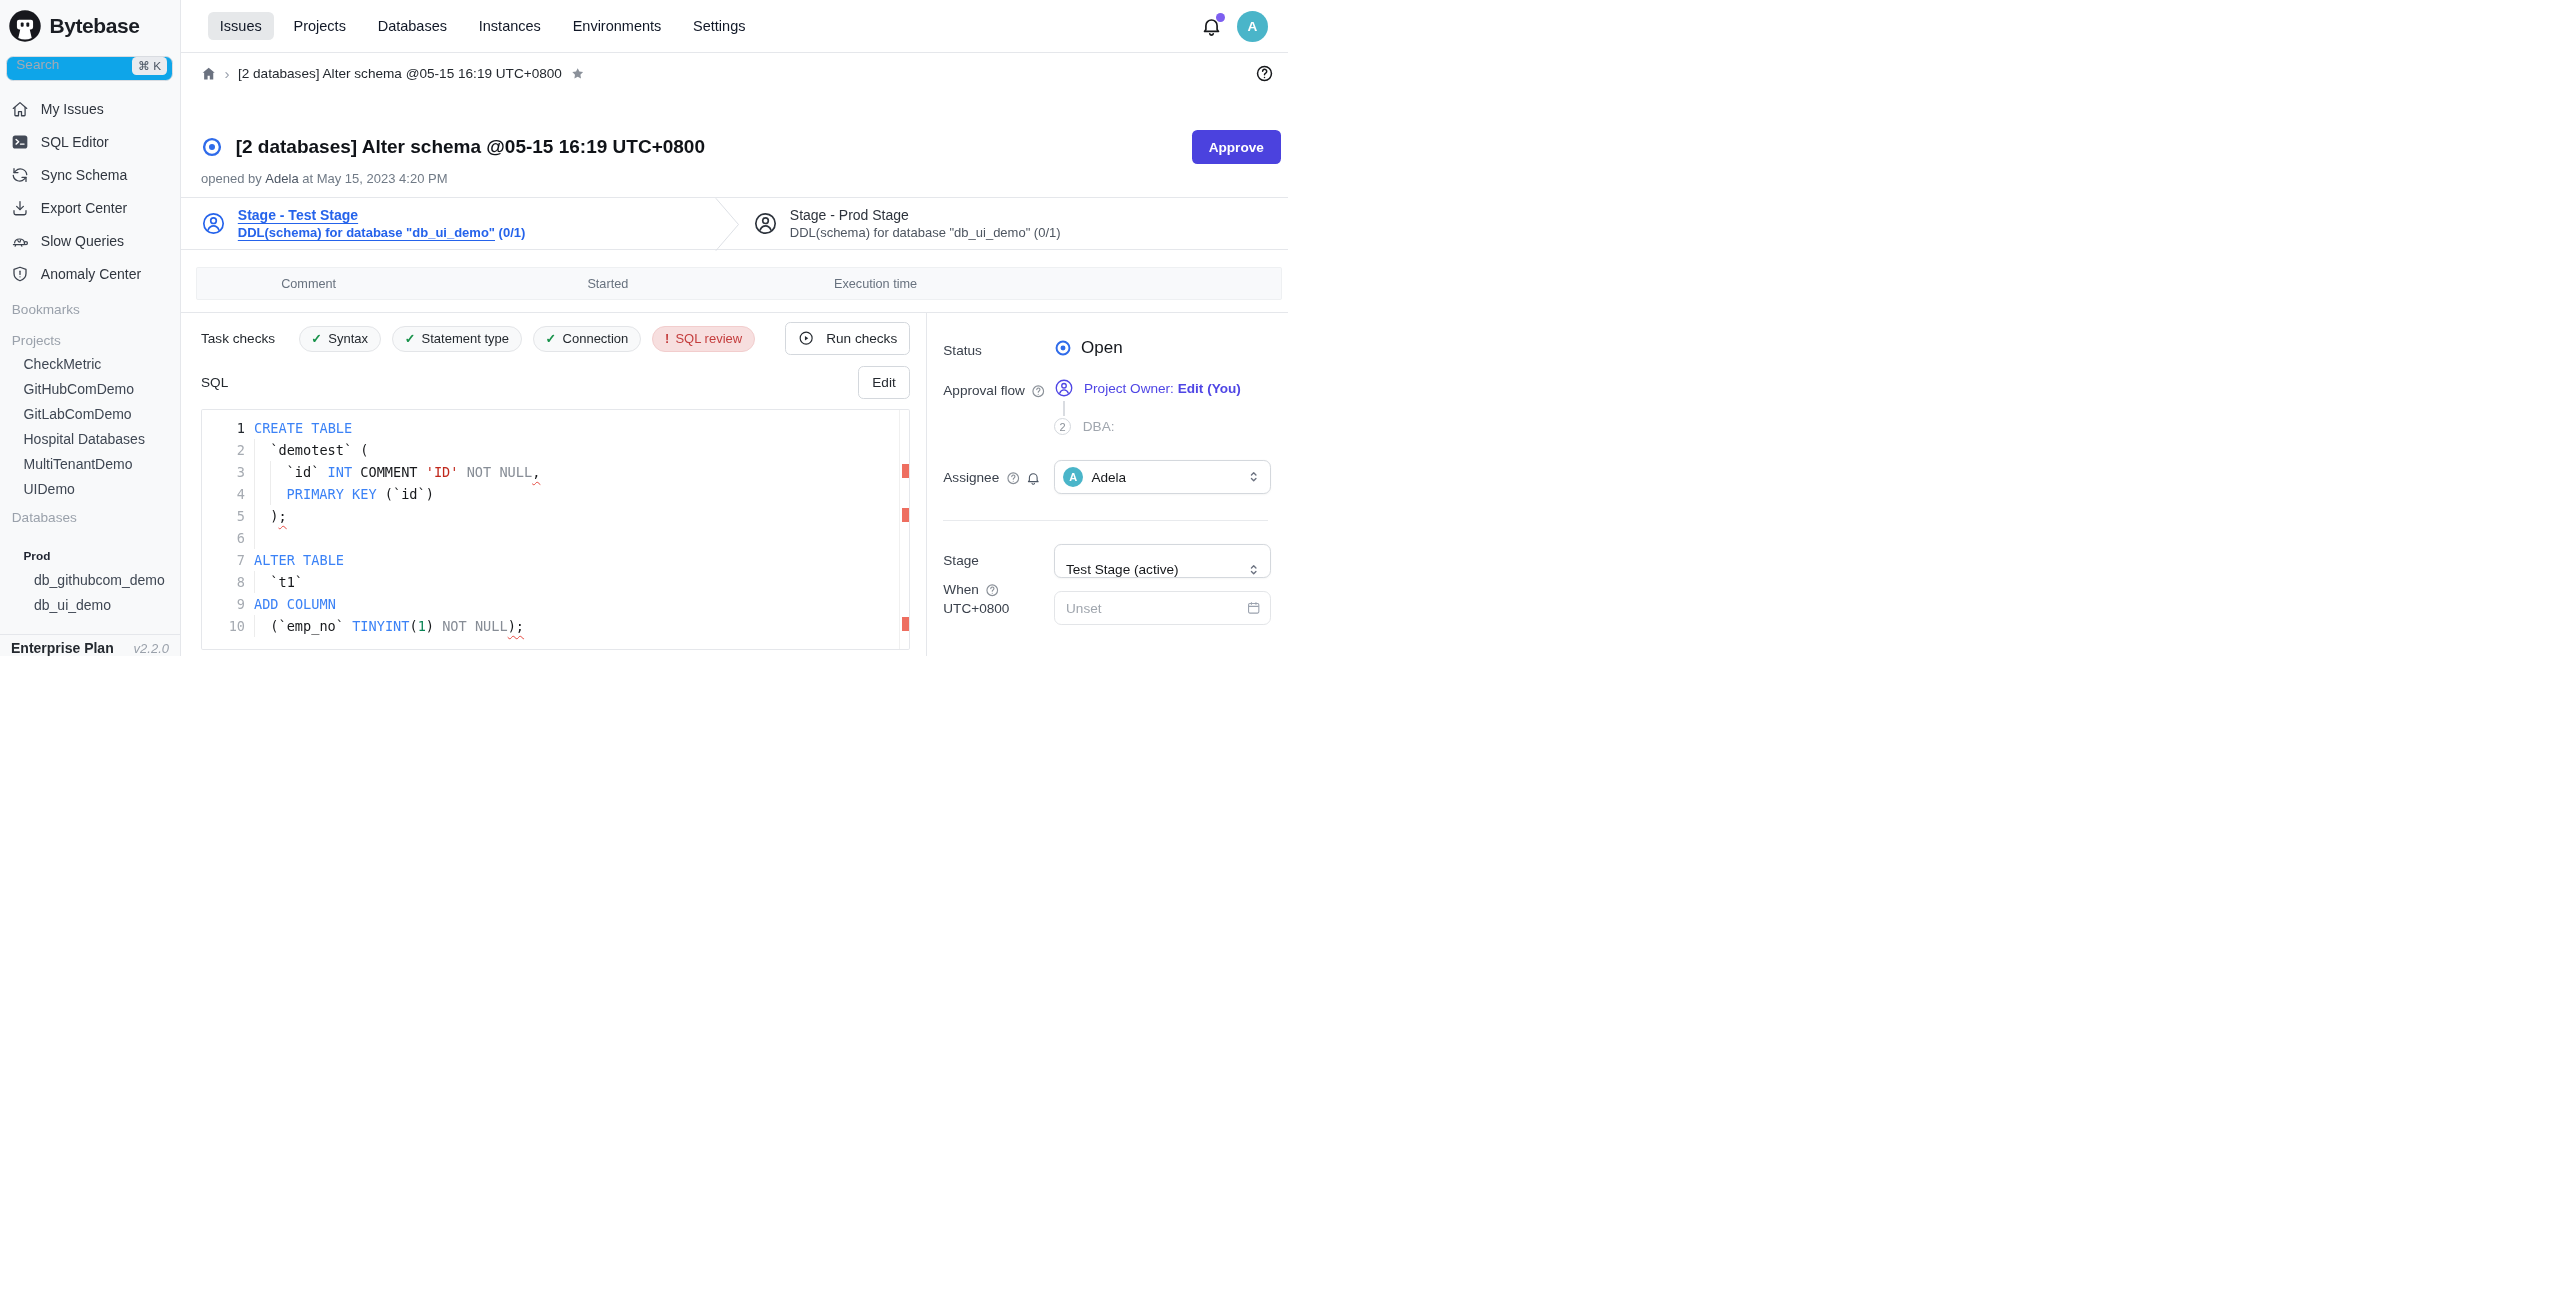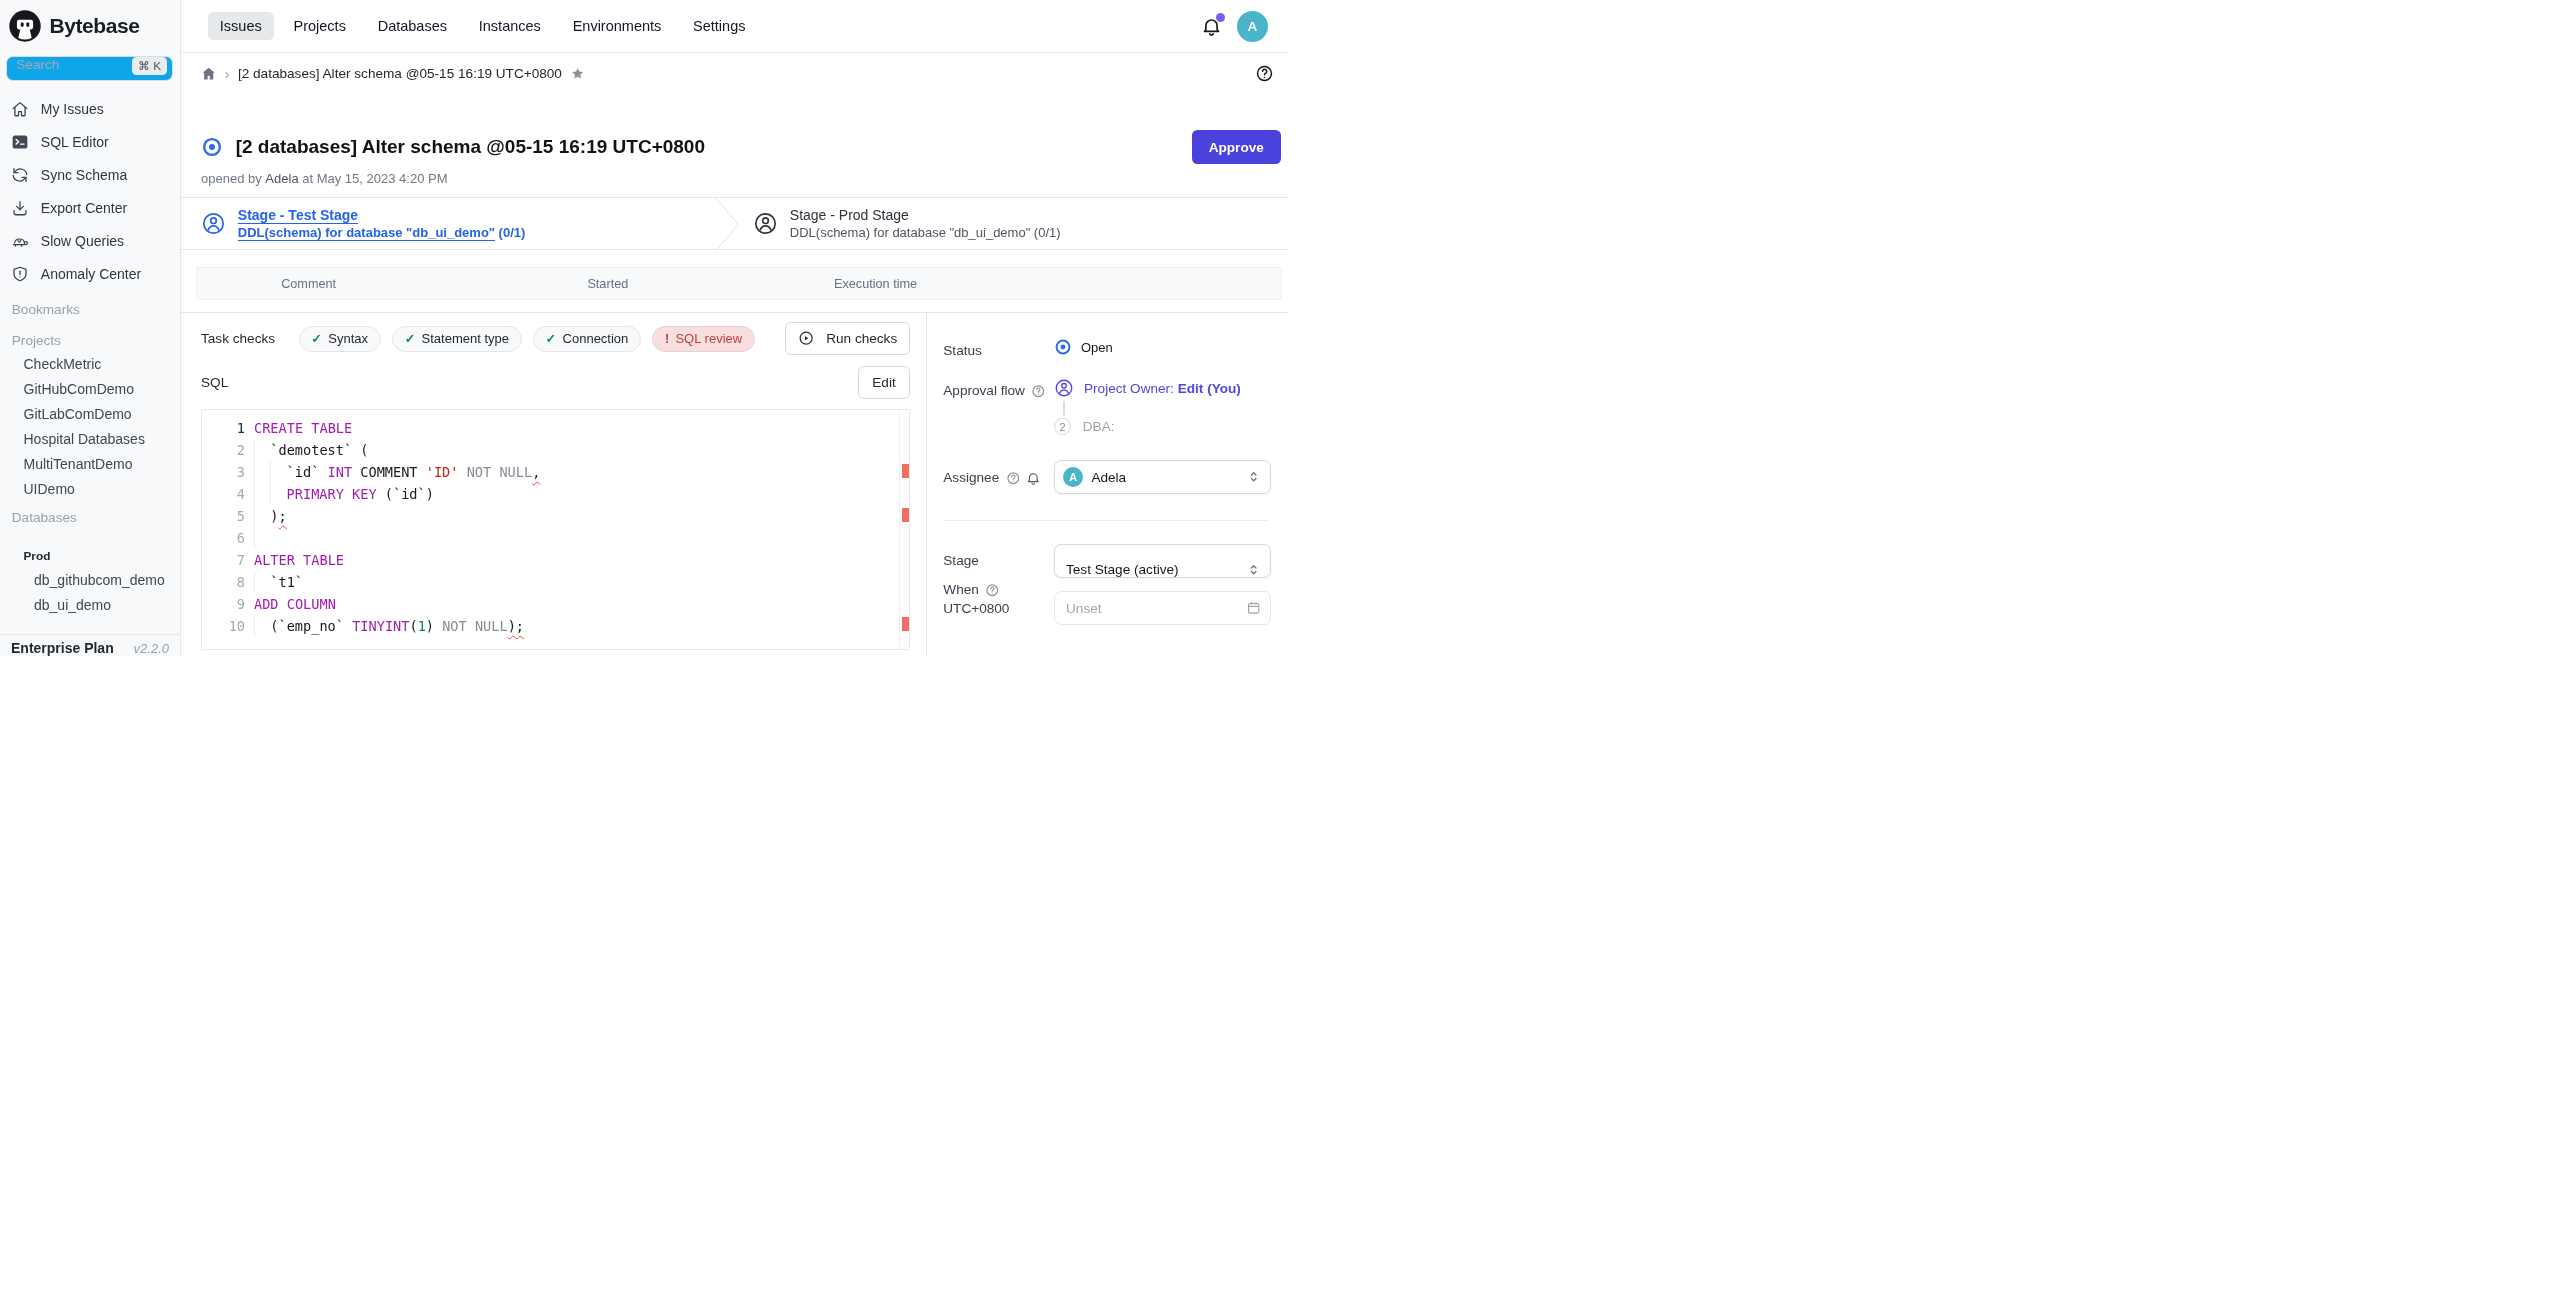--- a/index.html
+++ b/index.html
@@ -91,32 +91,32 @@
   
   .sql-row { position:absolute; left:201px; top:365px; width:709px; height:34px; display:flex; align-items:center; justify-content:space-between; }
   .sql-label { font-size:13.6px; font-weight:500; color:#24292f; }
   .edit-btn { width:52px; height:33px; border:0.9px solid #d4d8dd; border-radius:5.4px; background:#fff; font-size:13.6px; color:#24292f; cursor:pointer; font-family:inherit; }
   .editor { position:absolute; left:201px; top:409px; width:709px; height:241px; border:0.9px solid #e5e7eb; border-radius:1.8px; background:#fff; font-family:"DejaVu Sans Mono", monospace; font-size:13.6px; overflow:hidden; padding-top:7.2px; cursor:text; }
   .crow { height:22px; line-height:22px; white-space:pre; }
   .ln { display:inline-block; width:43px; text-align:right; color:#a6abb2; user-select:none; }
   .crow.active .ln { color:#24292f; }
   .lc { padding-left:9px; }
   .ig { display:inline-block; width:16.3px; height:22px; vertical-align:top; border-left:0.9px solid #ececec; }
-  .tk-kw { color:#a21caf; } .tk-str { color:#c0281c; } .tk-num { color:#0a8455; } .tk-op { color:#878d96; } .tk-d { color:#17191c; }
+  .tk-kw { color:#3b82f6; } .tk-str { color:#c0281c; } .tk-num { color:#0a8455; } .tk-op { color:#878d96; } .tk-d { color:#17191c; }
   .tk-sq { color:#17191c; text-decoration:underline wavy #e5483f; text-decoration-thickness:0.9px; text-underline-offset:3.6px; }
   .ruler-line { position:absolute; top:0; bottom:0; left:697px; width:0.9px; background:#f0f0f0; }
   .ruler-mark { position:absolute; left:700px; width:7.2px; height:13.6px; background:#ee6e60; }
 
   
   .right-panel { position:absolute; left:926px; right:0; top:313px; bottom:0; border-left:0.9px solid #e5e7eb; background:#fff; }
   .right-panel > div { position:absolute; }
   .p-label { display:flex; align-items:center; gap:6.3px; font-size:13.6px; color:#3a414c; height:18px; line-height:18px; }
   .p-label svg { width:14.5px; height:14.5px; color:#8a9098; flex:none; cursor:pointer; }
   .lbl-status { left:16.3px; top:29px; }
-  .status-val { left:127px; top:25px; display:flex; align-items:center; gap:9px; font-size:13px; color:#14171c; }
+  .status-val { left:127px; top:25px; display:flex; align-items:center; gap:9px; font-size:17px; color:#14171c; }
   .status-val svg { width:18px; height:18px; }
   .lbl-approval { left:16.3px; top:69px; }
   .appr-step1 { left:127px; top:65px; display:flex; align-items:center; gap:10px; }
   .appr-step1 svg { width:20px; height:20px; color:#4f46e5; }
   .owner-line { font-size:13.6px; color:#4f46e5; white-space:nowrap; }
   .owner-name { font-weight:700; }
   .appr-connector { left:136px; top:88px; width:1.8px; height:14.5px; background:#d9dce1; }
   .appr-step2 { left:127px; top:105px; display:flex; align-items:center; gap:11.8px; }
   .step-circle { width:17px; height:17px; border-radius:50%; border:1.4px solid #d4d8dd; color:#8a9098; font-size:11px; display:flex; align-items:center; justify-content:center; background:#fff; }
   .dba { color:#a0a6ae; font-size:13.6px; }

